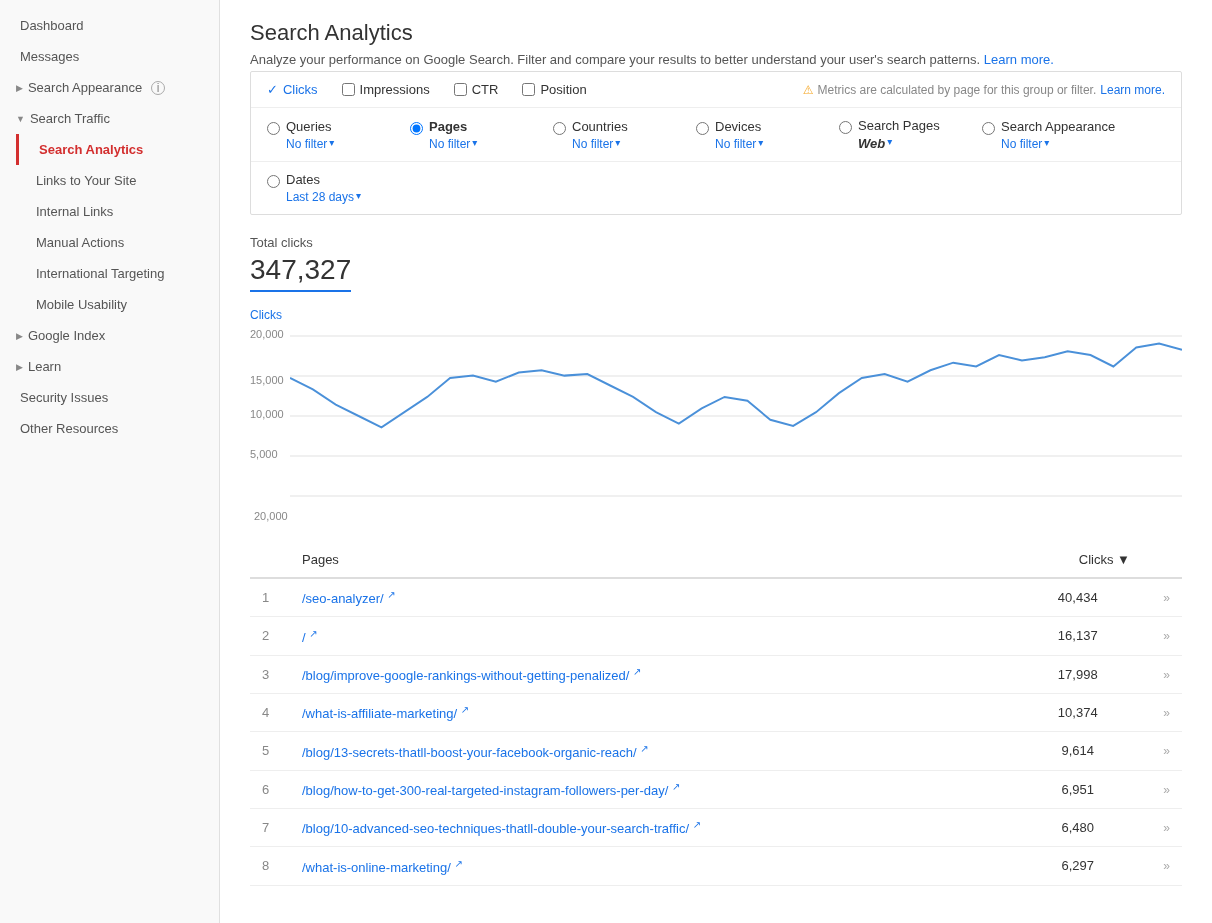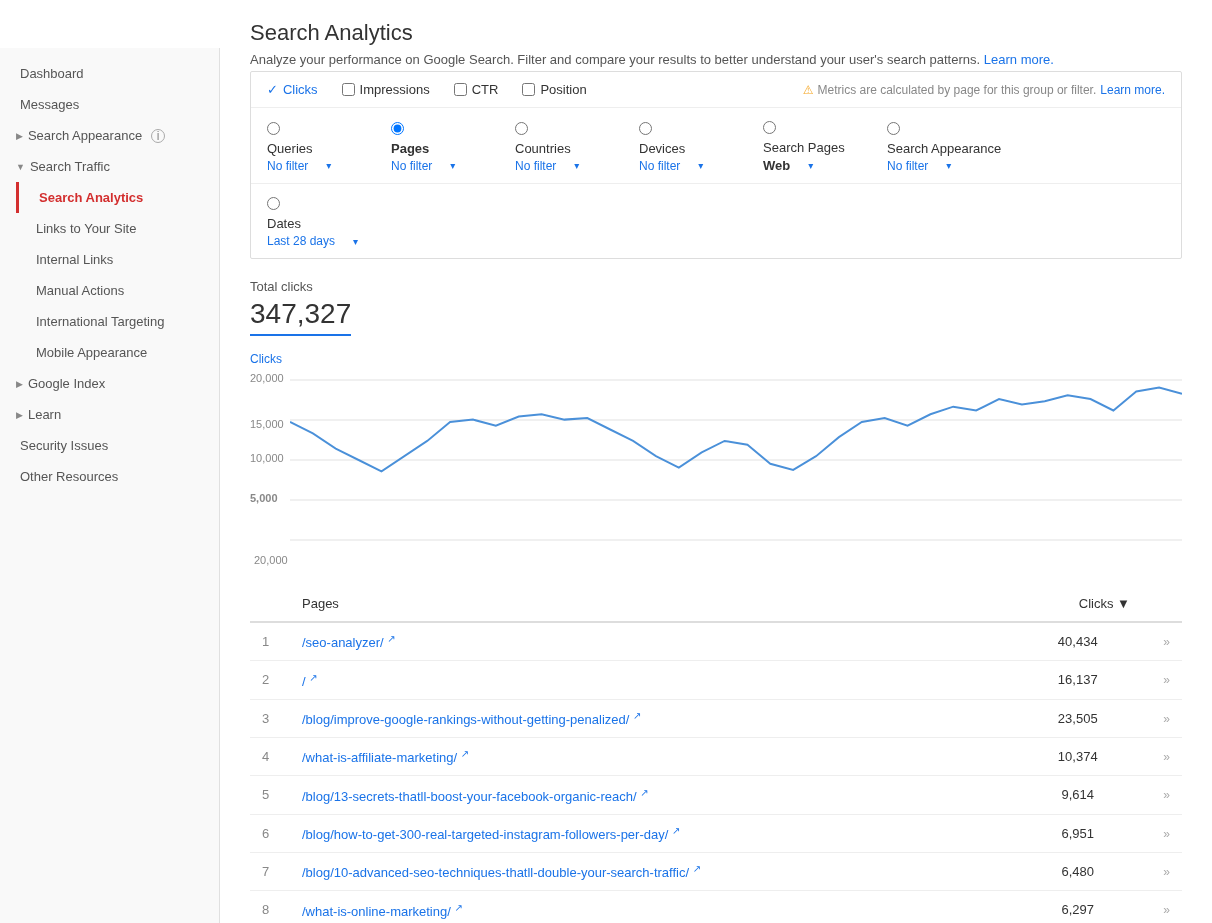--- a/index.html
+++ b/index.html
@@ -6,21 +6,20 @@
     body { font-family: Arial, sans-serif; font-size: 13px; color: #333; background: #fff; display: flex; height: 100vh; }
 
     
     #sidebar {
       width: 220px;
       min-width: 220px;
       background: #f9f9f9;
       border-right: 1px solid #e0e0e0;
       padding-top: 10px;
       overflow-y: auto;
-      margin-top: 48px;
     }
     .sidebar-item {
       padding: 8px 16px 8px 20px;
       cursor: pointer;
       color: #555;
       display: flex;
       align-items: center;
       gap: 6px;
       font-size: 13px;
     }
@@ -92,38 +91,37 @@
       gap: 4px;
     }
     .metrics-note a { color: #1a73e8; text-decoration: none; }
     .warn-icon { color: #f5a623; font-size: 12px; }
 
     .filter-dimension {
       display: flex;
       align-items: flex-start;
       gap: 6px;
       cursor: pointer;
-      flex-direction: column;
     }
     .filter-dimension input[type=radio] { margin-top: 3px; cursor: pointer; }
     .dim-label { font-size: 13px; color: #333; font-weight: normal; }
     .dim-label.selected { font-weight: bold; }
     .dim-filter {
       font-size: 12px;
       color: #1a73e8;
       cursor: pointer;
       display: flex;
-      align-items: center;
-      gap: 18px;
+      align-items: flex-start;
+      gap: 2px;
     }
     .dim-filter .arrow { font-size: 10px; }
 
     .dim-block { display: flex; flex-direction: column; gap: 3px; min-width: 100px; }
     .dim-block-web { display: flex; flex-direction: column; gap: 3px; min-width: 100px; }
-    .web-value { font-size: 13px; color: #333; font-weight: bold; }
+    .web-value { font-size: 13px; color: #333; font-weight: bold; font-style: italic; }
 
     
     .chart-section { margin-bottom: 20px; }
     .total-clicks-label { font-size: 13px; color: #555; margin-bottom: 4px; }
     .total-clicks-value { font-size: 28px; color: #333; font-weight: normal; border-bottom: 2px solid #1a73e8; display: inline-block; padding-bottom: 4px; margin-bottom: 16px; }
     .chart-title { font-size: 12px; color: #1a73e8; margin-bottom: 4px; }
     .chart-wrapper { position: relative; height: 180px; }
     .chart-svg { width: 100%; height: 100%; }
 
     
@@ -171,21 +169,21 @@
     <div class="sidebar-item">
       <span>Internal Links</span>
     </div>
     <div class="sidebar-item">
       <span>Manual Actions</span>
     </div>
     <div class="sidebar-item">
       <span>International Targeting</span>
     </div>
     <div class="sidebar-item">
-      <span>Mobile Appearance</span>
+      <span>Mobile Usability</span>
     </div>
   </div>
 
   <div class="sidebar-section-header">
     <span class="triangle">▶</span>
     <span>Google Index</span>
   </div>
 
   <div class="sidebar-section-header">
     <span class="triangle">▶</span>
@@ -330,21 +328,21 @@
         <line x1="0" y1="50" x2="960" y2="50" stroke="#e0e0e0" stroke-width="1"></line>
         <line x1="0" y1="90" x2="960" y2="90" stroke="#e0e0e0" stroke-width="1"></line>
         <line x1="0" y1="130" x2="960" y2="130" stroke="#e0e0e0" stroke-width="1"></line>
         <line x1="0" y1="170" x2="960" y2="170" stroke="#e0e0e0" stroke-width="1"></line>
 
         <polyline id="chart-line" fill="none" stroke="#4a90d9" stroke-width="2" points="0,51.9047619047619 24.615384615384617,63.33333333333334 49.23076923076923,78.57142857142858 73.84615384615385,90 98.46153846153847,101.42857142857143 123.07692307692308,86.19047619047619 147.6923076923077,70.95238095238095 172.30769230769232,51.9047619047619 196.92307692307693,49.61904761904762 221.53846153846155,55.71428571428571 246.15384615384616,46.57142857142857 270.7692307692308,44.28571428571429 295.3846153846154,49.61904761904762 320,48.0952380952381 344.61538461538464,59.52380952380952 369.2307692307692,70.95238095238095 393.84615384615387,86.19047619047619 418.4615384615385,97.61904761904762 443.0769230769231,82.38095238095238 467.69230769230774,70.95238095238095 492.3076923076923,74.76190476190476 516.9230769230769,93.80952380952381 541.5384615384615,99.9047619047619 566.1538461538462,86.19047619047619 590.7692307692308,67.14285714285714 615.3846153846155,51.9047619047619 640,48.0952380952381 664.6153846153846,55.71428571428571 689.2307692307693,44.28571428571429 713.8461538461539,36.66666666666666 738.4615384615385,40.47619047619048 763.0769230769231,29.047619047619037 787.6923076923077,34.38095238095238 812.3076923076924,31.333333333333314 836.923076923077,25.23809523809524 861.5384615384615,29.047619047619037 886.1538461538462,40.47619047619048 910.7692307692308,21.428571428571416 935.3846153846155,17.61904761904762 960,23.714285714285722"></polyline>
       </svg>
     <span style="position: absolute; left: 0px; top: 2px; font-size: 11px; color: rgb(136, 136, 136);">20,000</span>
         <span style="position: absolute; left: 0px; top: 48px; font-size: 11px; color: rgb(136, 136, 136);">15,000</span>
         <span style="position: absolute; left: 0px; top: 82px; font-size: 11px; color: rgb(136, 136, 136);">10,000</span>
-        <span style="position: absolute; left: 0px; top: 122px; font-size: 11px; color: rgb(136, 136, 136); font-weight: bold;">5,000</span>
+        <span style="position: absolute; left: 0px; top: 122px; font-size: 11px; color: rgb(136, 136, 136);">5,000</span>
       </div>
 
     
     <div style="display:flex; justify-content:space-between; margin-top:4px; color:#888; font-size:11px; padding: 0 4px;">
       <span>20,000</span>
     </div>
   </div>
 
   <div>
     <table class="data-table">
@@ -368,21 +366,21 @@
     </tr>
           <tr>
       <td class="num">2</td>
       <td class="page-link"><a href="#">/ <sup class="ext-link">↗</sup></a></td>
       <td class="clicks-val">16,137</td>
       <td class="arrow-val"><span class="dbl-arrow">»</span></td>
     </tr>
           <tr>
       <td class="num">3</td>
       <td class="page-link"><a href="#">/blog/improve-google-rankings-without-getting-penalized/ <sup class="ext-link">↗</sup></a></td>
-      <td class="clicks-val">23,505</td>
+      <td class="clicks-val">17,998</td>
       <td class="arrow-val"><span class="dbl-arrow">»</span></td>
     </tr>
           <tr>
       <td class="num">4</td>
       <td class="page-link"><a href="#">/what-is-affiliate-marketing/ <sup class="ext-link">↗</sup></a></td>
       <td class="clicks-val">10,374</td>
       <td class="arrow-val"><span class="dbl-arrow">»</span></td>
     </tr>
           <tr>
       <td class="num">5</td>

